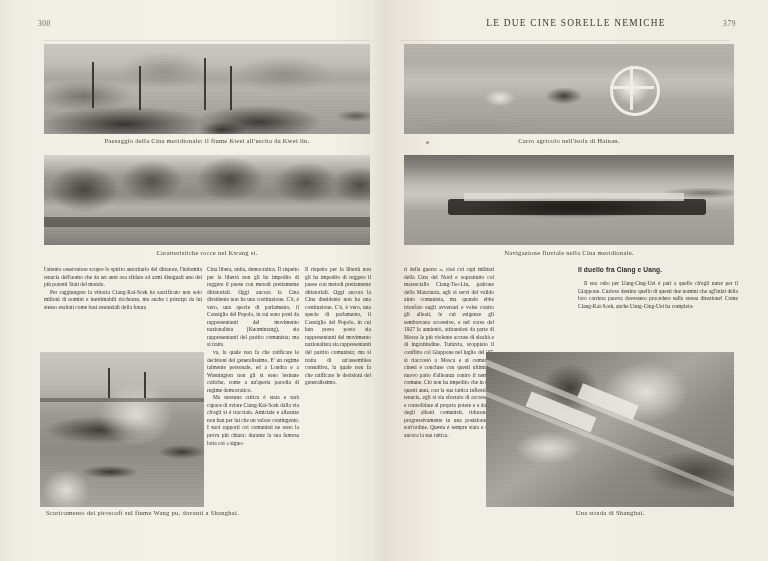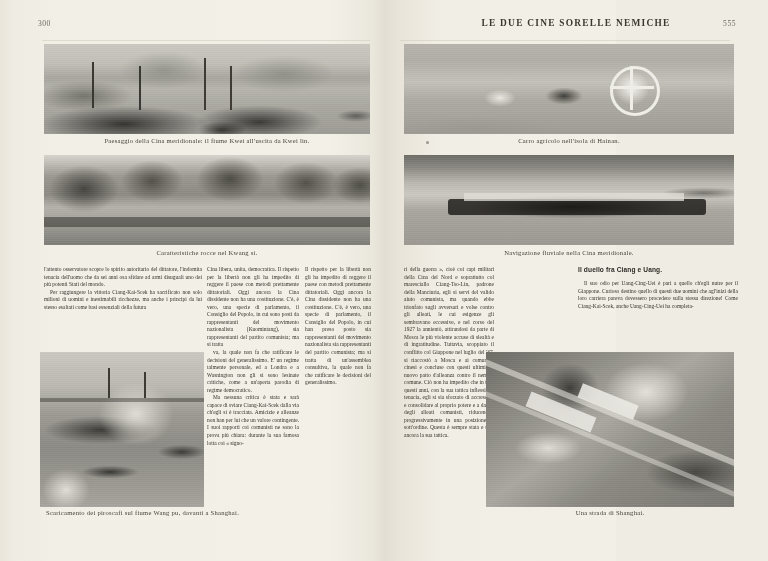--- a/index.html
+++ b/index.html
@@ -110,23 +110,23 @@
       <div class="grain"></div>
       <div style="position:absolute;left:68px;top:16px;width:2px;height:30px;background:#3c3a34;"></div>
       <div style="position:absolute;left:104px;top:20px;width:2px;height:26px;background:#3c3a34;"></div>
       <div style="position:absolute;left:0;top:46px;width:164px;height:4px;background:rgba(40,38,34,.4);"></div>
     </div>
     <div class="cap" style="left:40px;top:509px;width:200px;text-align:left;padding-left:6px;">Scaricamento dei piroscafi sul fiume Wang pu, davanti a Shanghai.</div>
   </div>
 
   <div class="page page-r">
 
-    <div class="runhead" style="left:0;width:384px;text-align:center;font-weight:bold;">LE DUE CINE SORELLE NEMICHE</div>
+    <div class="runhead" style="left:0;width:384px;text-align:center;">LE DUE CINE SORELLE NEMICHE</div>
 
-    <div class="folio" style="right:32px;">555</div>
+    <div class="folio" style="right:32px;">379</div>
 
     <div class="rule" style="left:16px;top:40px;width:330px;"></div>
 
     <div class="photo" style="left:20px;top:44px;width:330px;height:90px;
          background:
            radial-gradient(circle 24px at 228px 44px, rgba(245,243,238,.98), rgba(245,243,238,0) 72%),
            radial-gradient(ellipse 22px 12px at 96px 54px, rgba(238,236,230,.92), rgba(238,236,230,0) 72%),
            radial-gradient(ellipse 26px 12px at 160px 52px, rgba(34,32,28,.78), rgba(34,32,28,0) 72%),
            radial-gradient(ellipse 120px 16px at 70px 84px, rgba(150,148,140,.55), rgba(150,148,140,0) 70%),
            linear-gradient(180deg,#b6b4ac 0%,#b0aea6 18%,#c2c0b8 42%,#adaba3 62%,#9e9c95 100%);">

